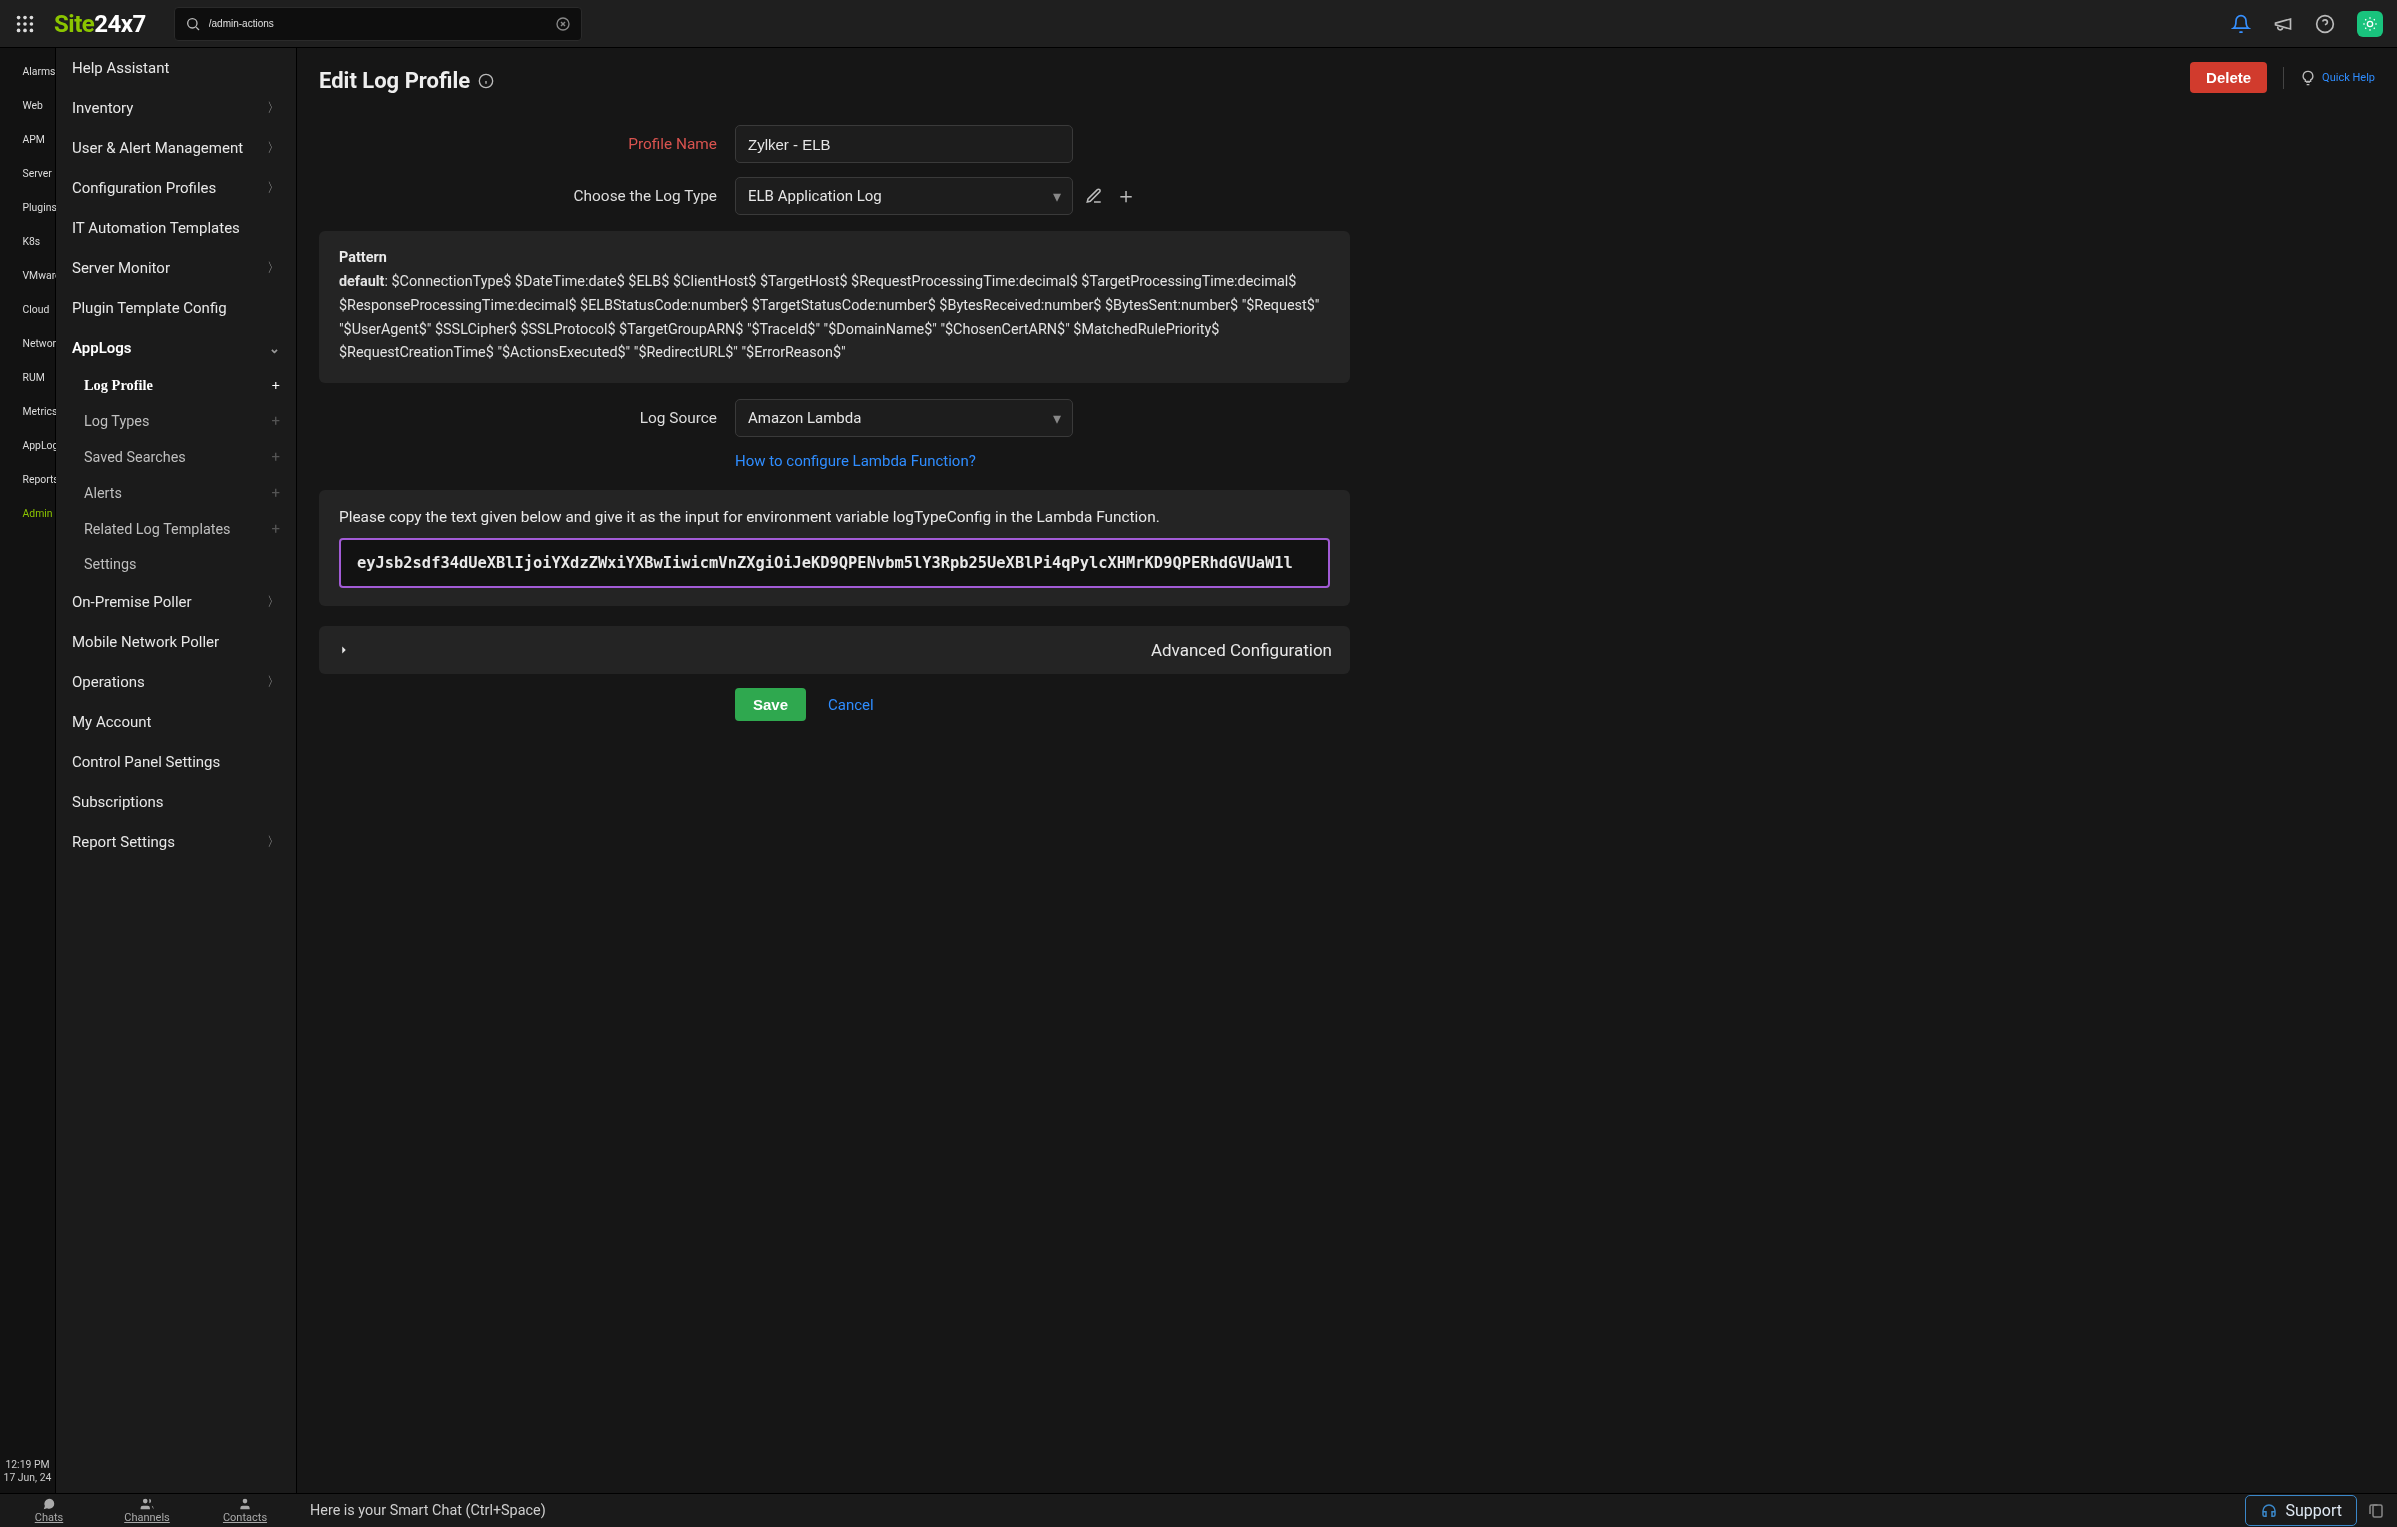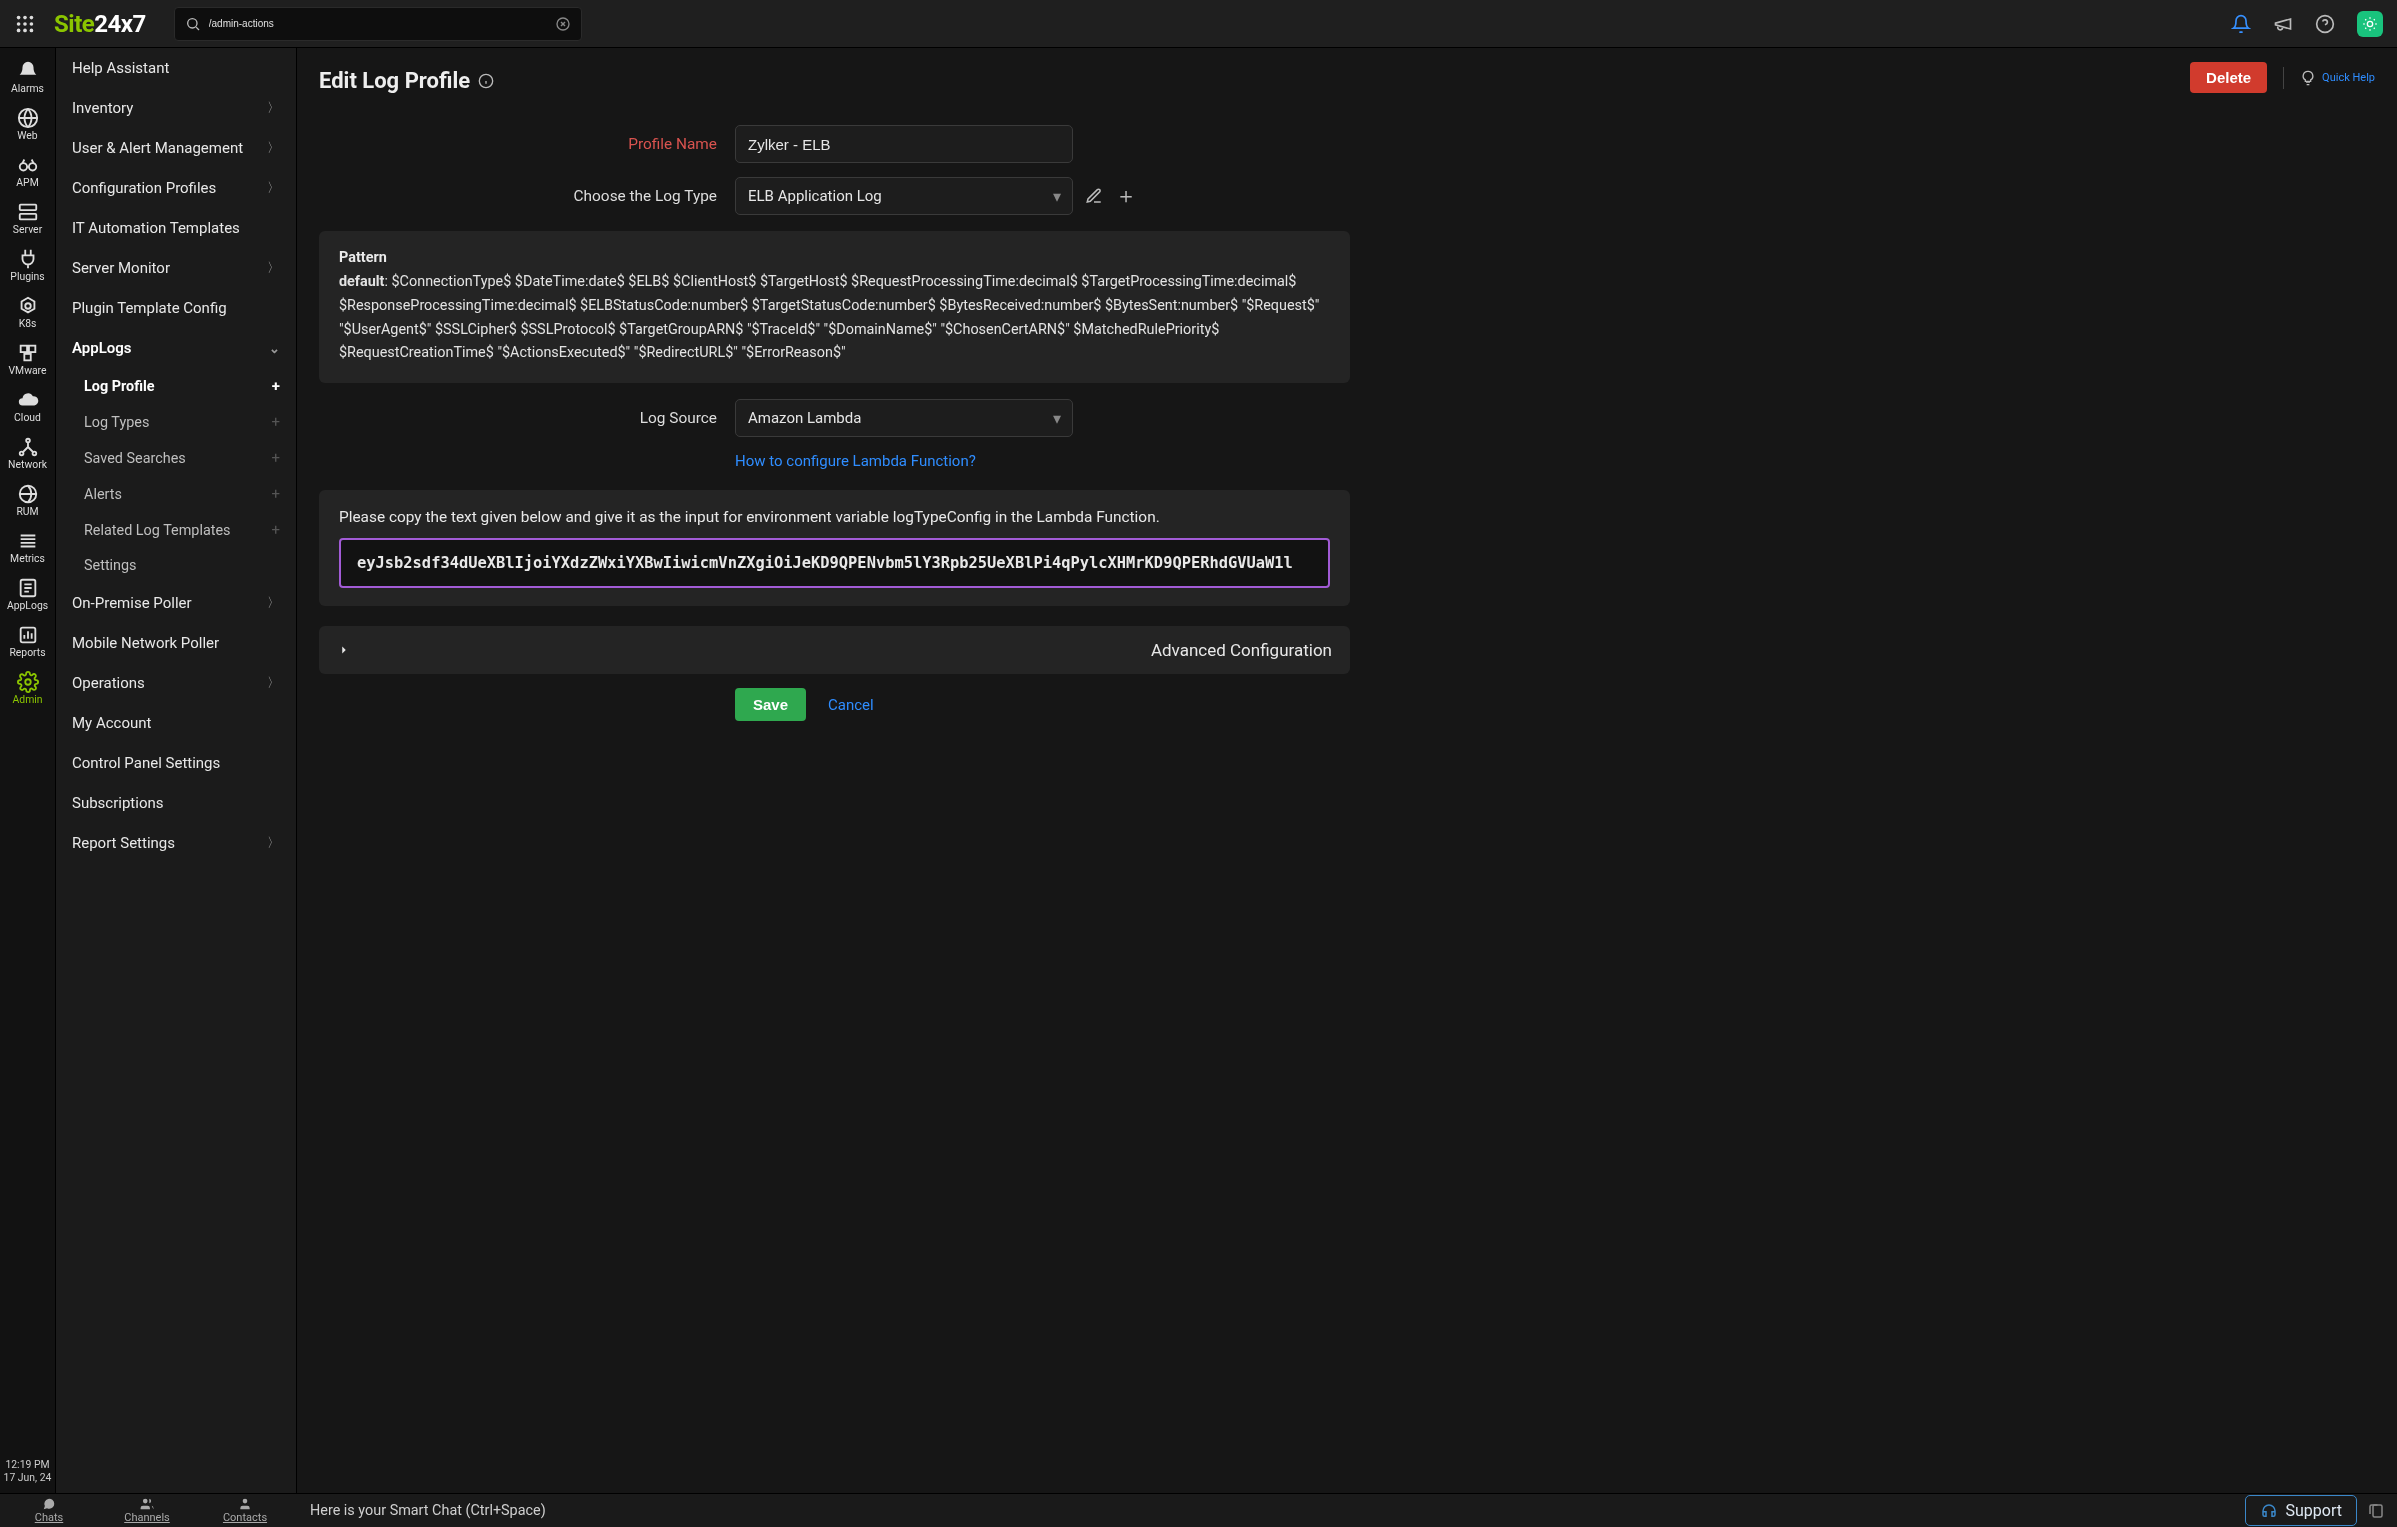--- a/index.html
+++ b/index.html
@@ -20,33 +20,33 @@
   .topbar-icons { display:flex; align-items:center; gap:22px; }
   .topbar-icons .ic { width:20px; height:20px; color:#bbb; cursor:pointer; }
   .topbar-icons .bell { color:#3690ff; }
   .ai-badge { width:26px; height:26px; border-radius:6px; background:#19c37d; display:flex; align-items:center; justify-content:center; color:#fff; cursor:pointer; }
 
   
   .body { flex:1; display:flex; min-height:0; }
 
   
   .rail { width:56px; background:#121212; border-right:1px solid #000; display:flex; flex-direction:column; align-items:center; padding-top:6px; gap:2px; }
-  .rail-item { width:56px; padding:6px 16px 4px; display:flex; flex-direction:column; align-items:center; gap:0; cursor:pointer; color:#ddd; font-size:10.4px; }
+  .rail-item { width:56px; padding:6px 16px 4px; display:flex; align-items:center; gap:7px; cursor:pointer; color:#ddd; font-size:10.4px; }
   .rail-item.active { color:#8bc500; }
   .rail-item .ic { width:22px; height:22px; }
   .rail-time { margin-top:auto; padding:6px 0 8px; text-align:center; font-size:10.4px; color:#ccc; line-height:1.3; }
 
   
   .nav2 { width:241px; background:#1b1b1b; border-right:1px solid #000; overflow-y:auto; position:relative; }
   .nav2::-webkit-scrollbar{width:6px;}
   .nav2-item { display:flex; align-items:center; justify-content:space-between; padding:11px 16px; font-size:15px; color:#e8e8e8; cursor:pointer; }
   .nav2-item.expanded { color:#fff; font-weight:600; }
   .nav2-item .chev { color:#999; font-size:13px; }
   .nav2-sub { padding:9px 16px 9px 28px; font-size:14.4px; color:#bfbfbf; display:flex; align-items:center; justify-content:space-between; cursor:pointer; }
-  .nav2-sub.active { color:#fff; font-weight:700; }
+  .nav2-sub.active { color:#fff; font-weight:700;font-family:Liberation Serif, serif; }
   .nav2-sub .plus { color:#fff; font-size:15px; }
   .nav2-sub .plusdim { color:#555; font-size:15px; }
 
   
   .main { flex:1; overflow:auto; background:#161616; }
   .page-head { display:flex; align-items:flex-end; justify-content:space-between; padding:14px 22px 8px; }
   .page-title { font-size:22px; font-weight:700; color:#eee; display:flex; align-items:center; gap:8px; }
   .page-head-right { display:flex; align-items:center; gap:16px; }
   .btn-delete { background:#d13b2d; color:#fff; border:none; border-radius:4px; padding:7px 16px; font-size:15px; font-weight:600; cursor:pointer; }
   .quick-help { color:#2f8dff; font-size:11px; display:flex; align-items:center; gap:6px; cursor:pointer; }

